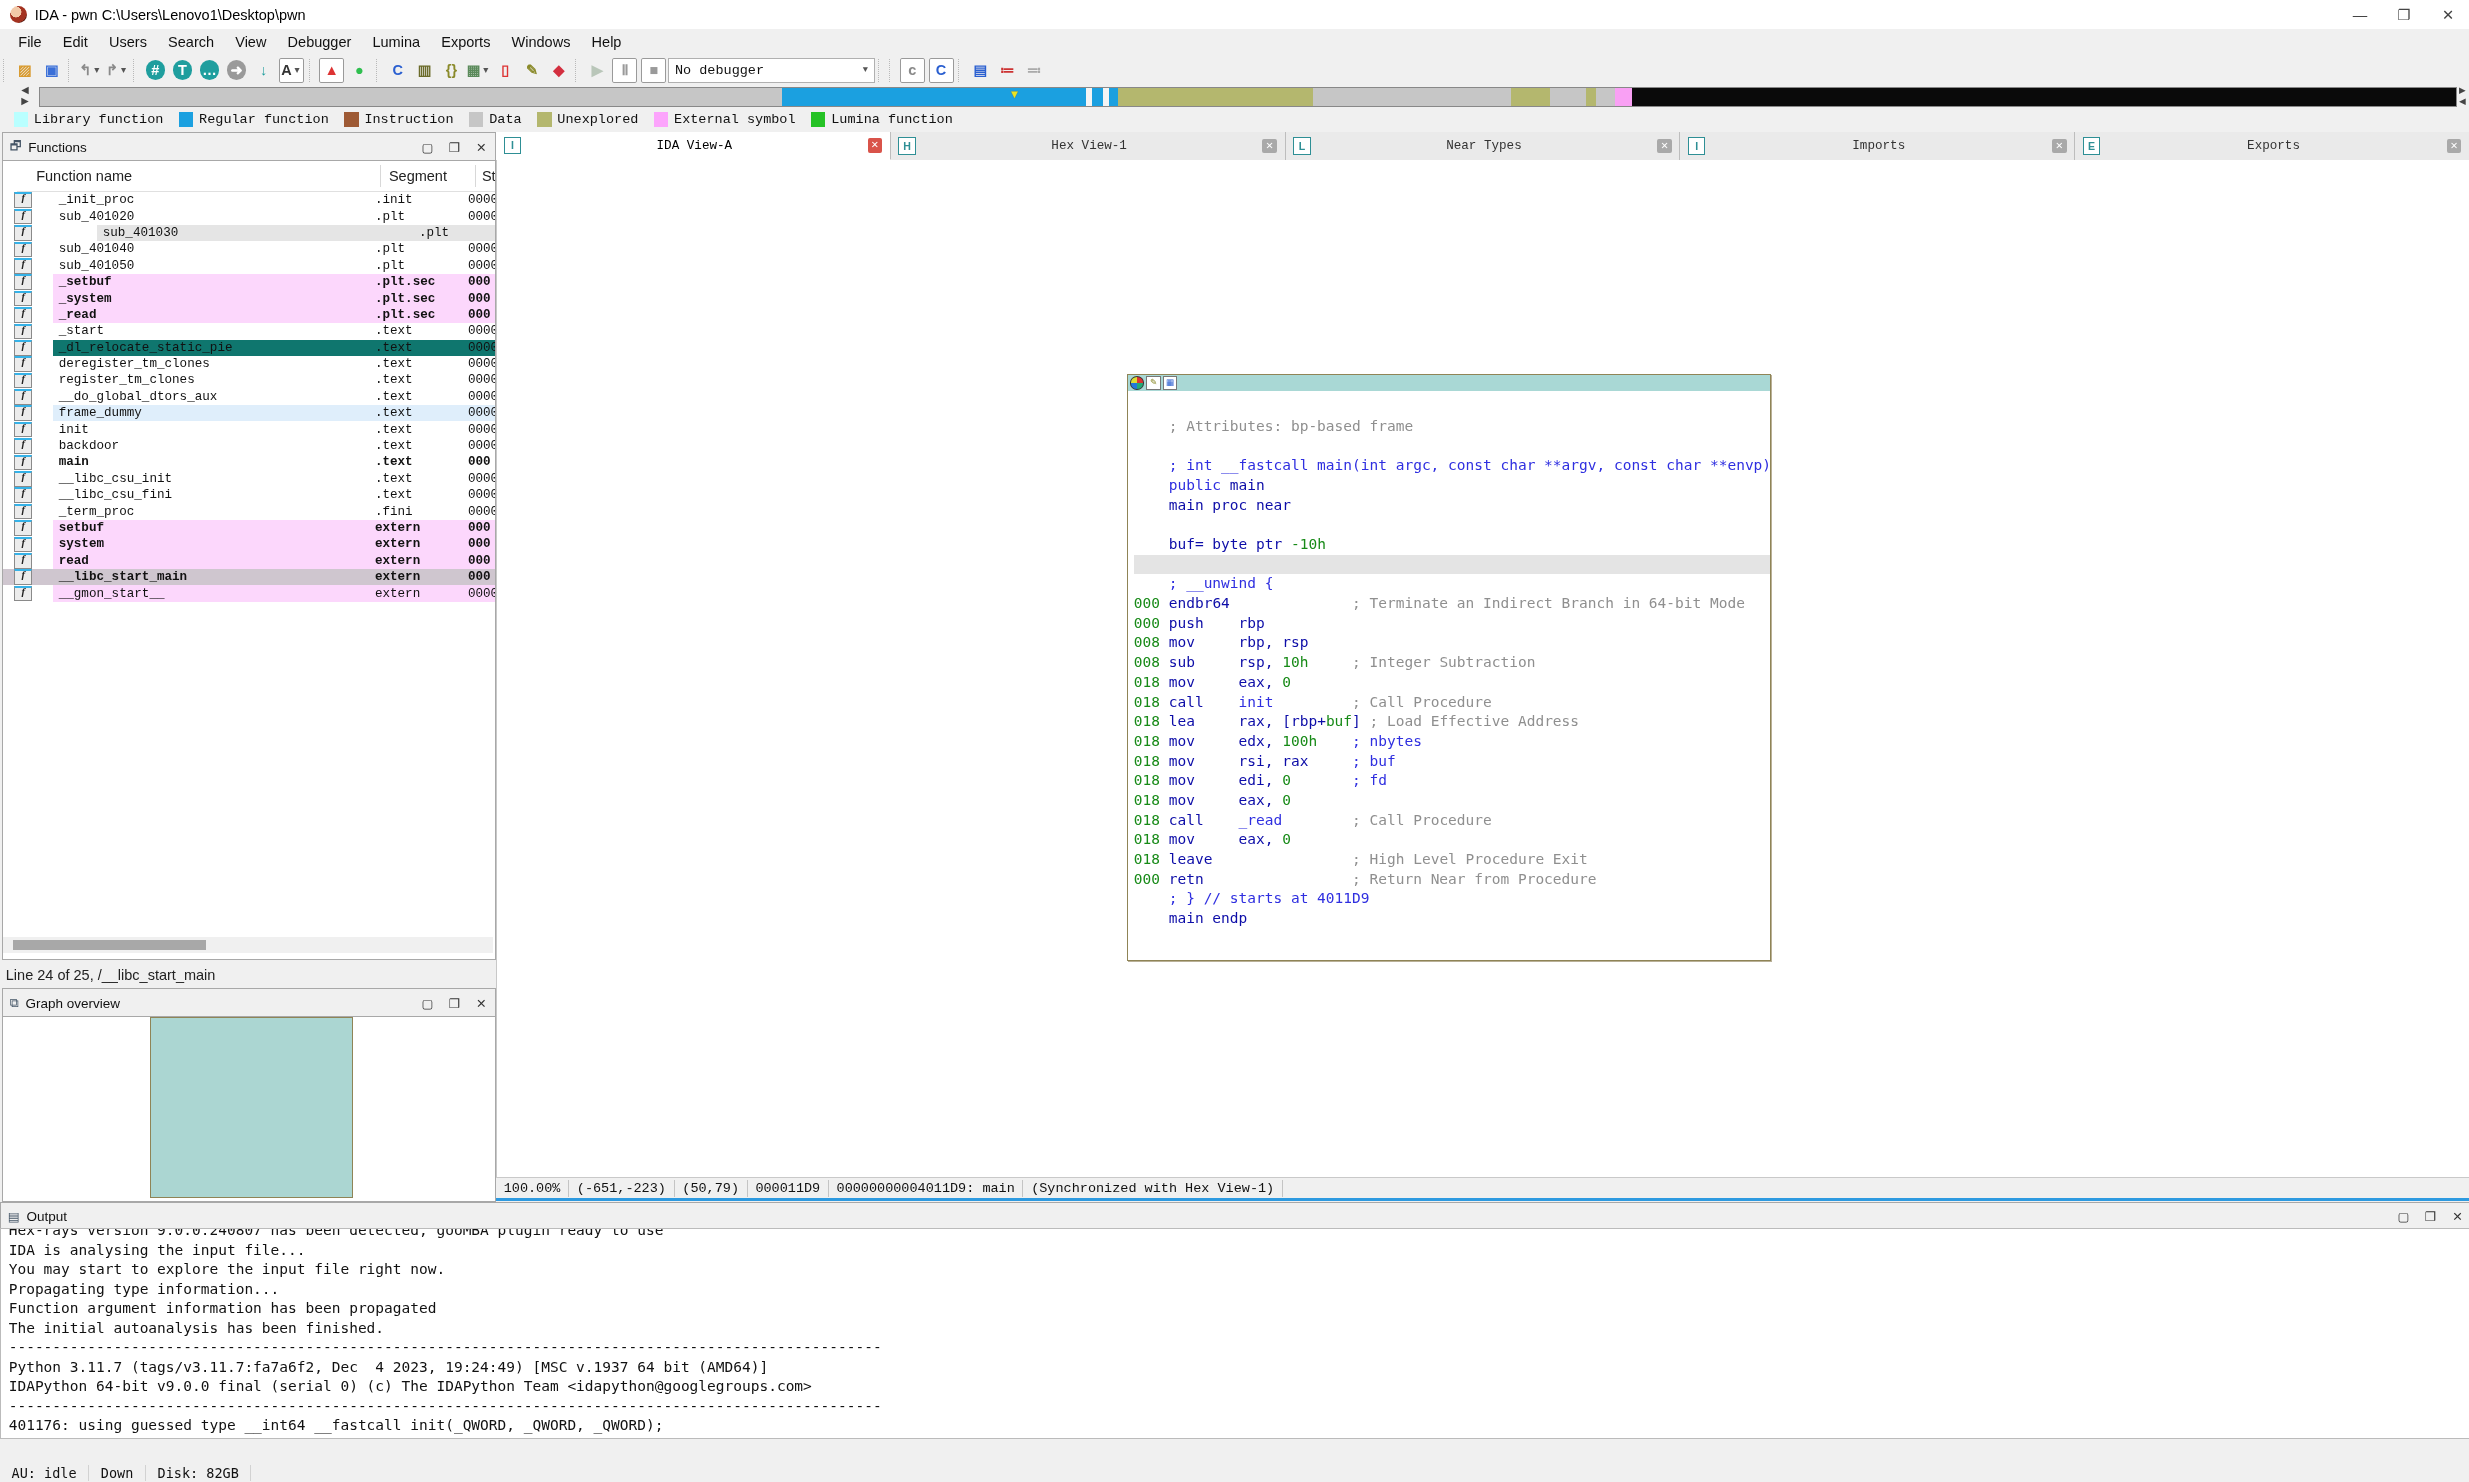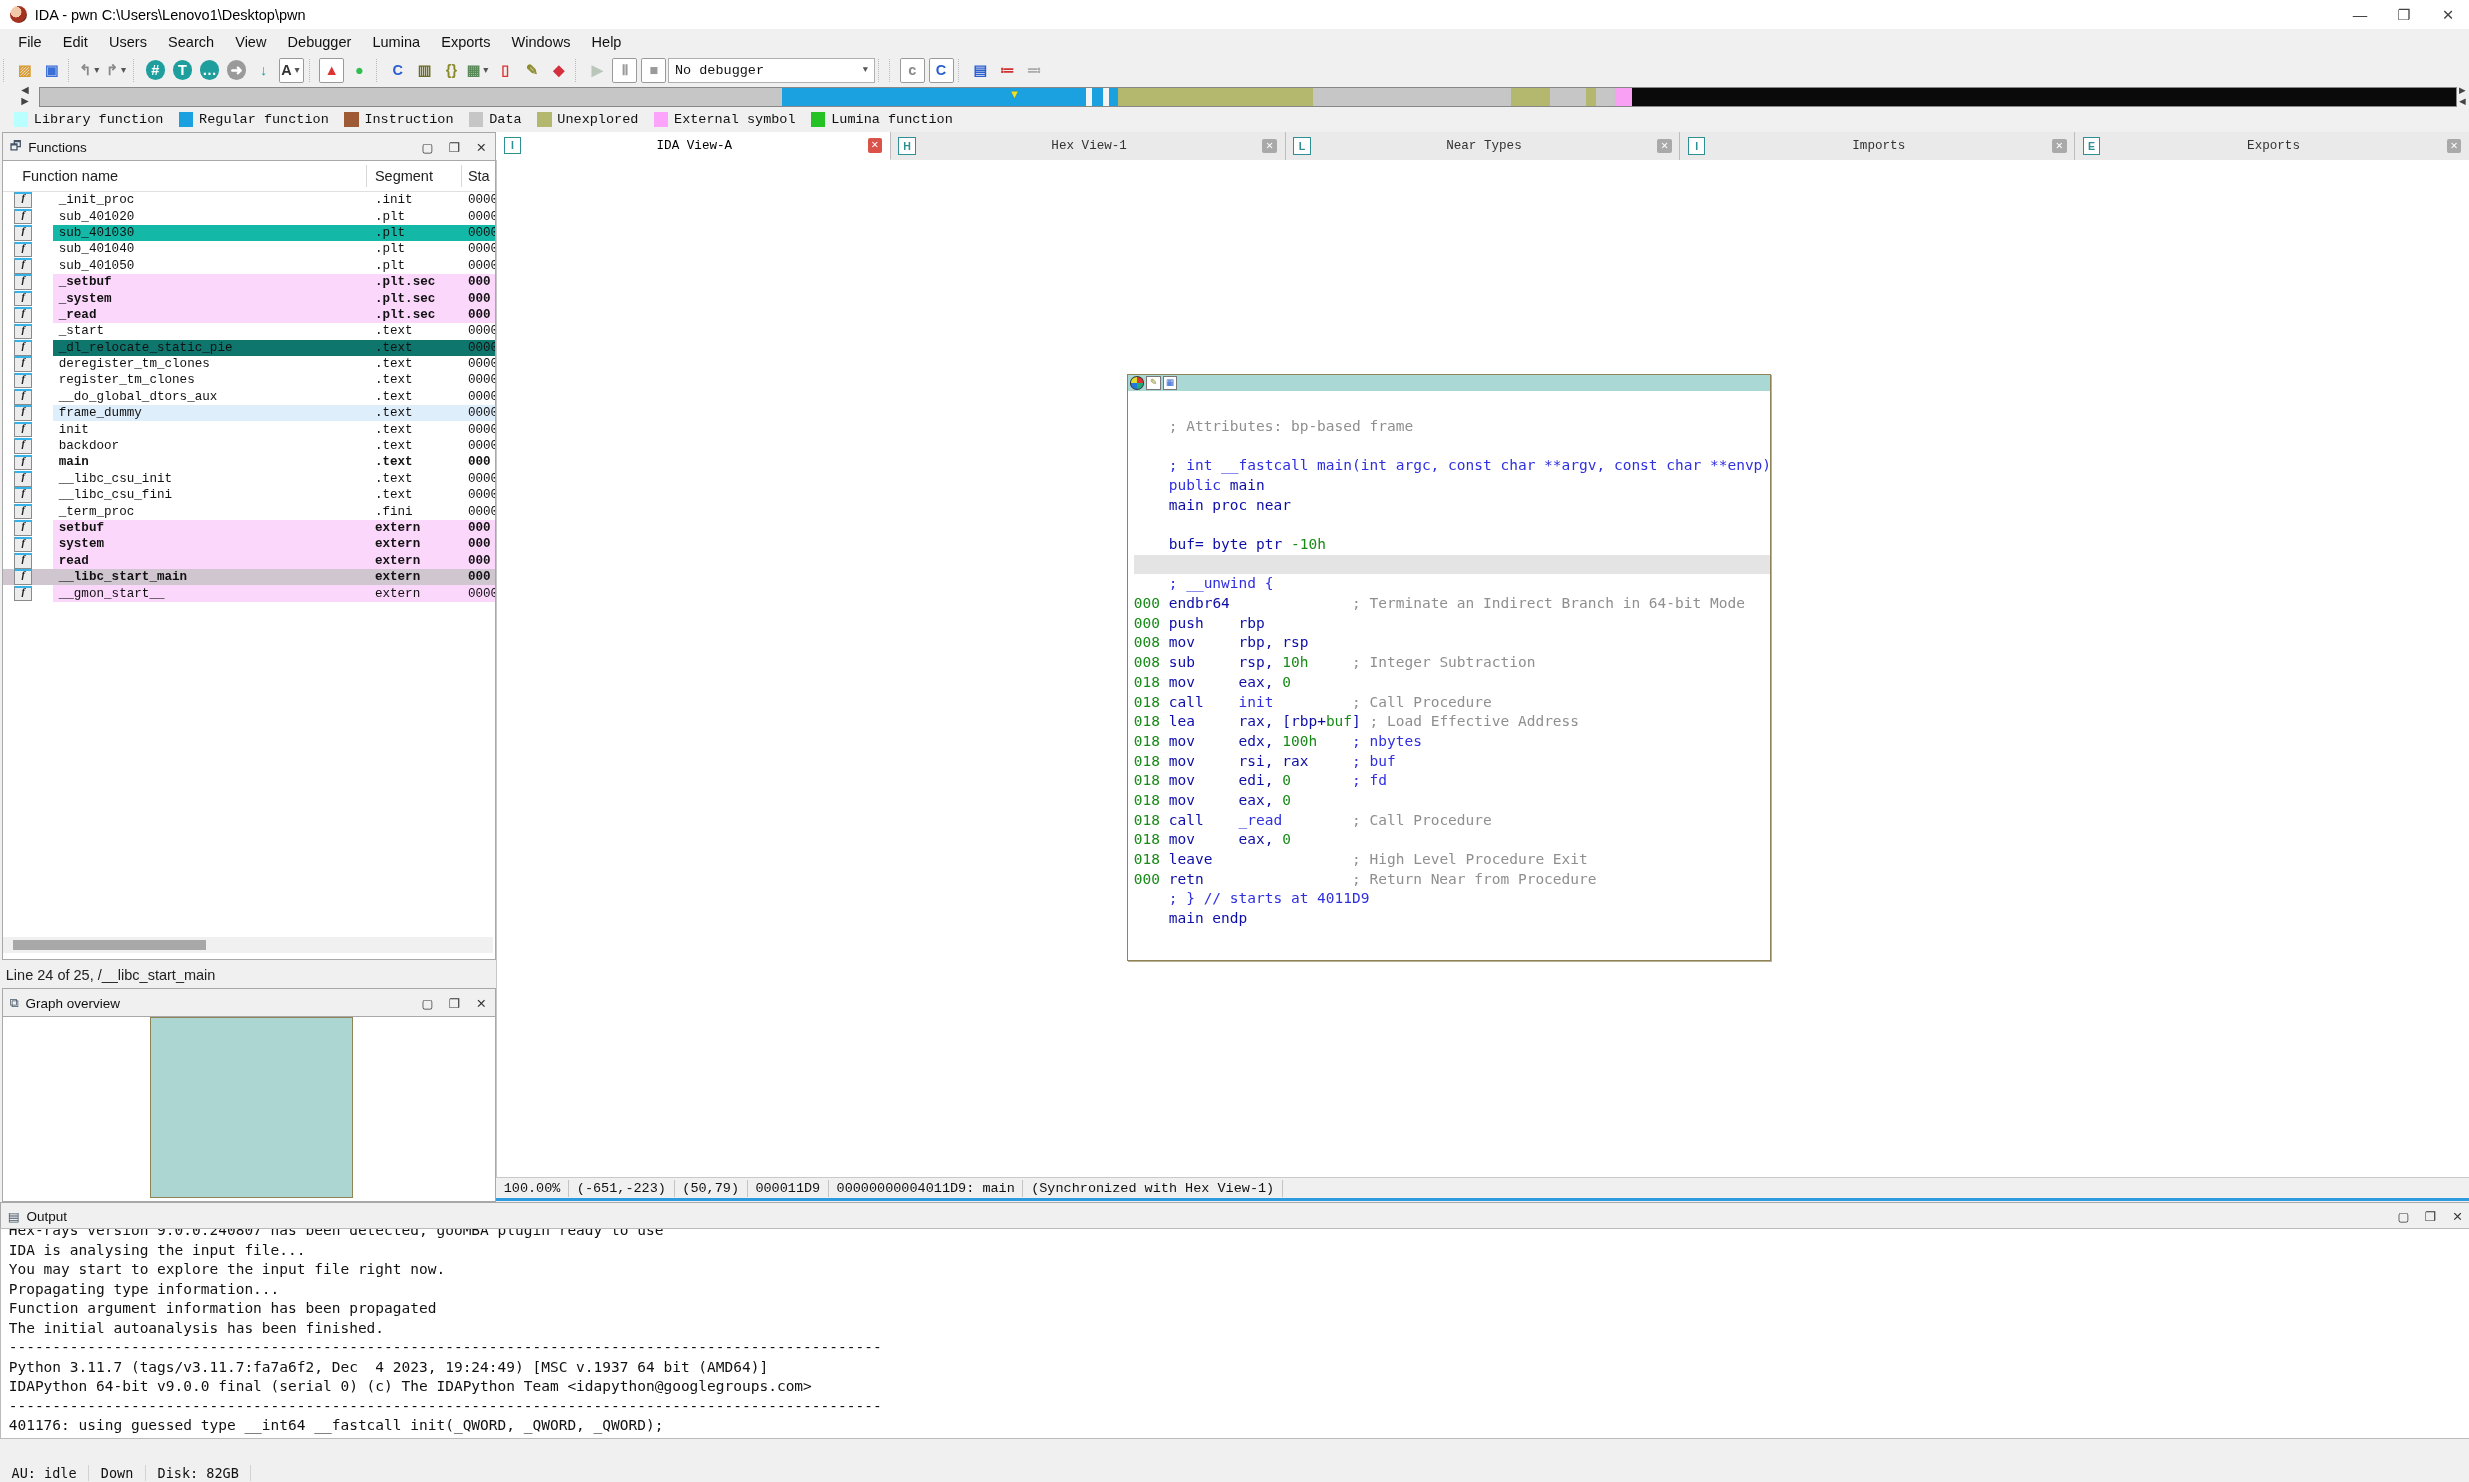--- a/index.html
+++ b/index.html
@@ -37,21 +37,21 @@
   .lg-item{display:flex;align-items:center;margin-right:15.4px;}
   .lg-sq{width:14.5px;height:14.5px;margin-right:5.8px;}
   
   .panel-title{background:#f0f0f0;border:1px solid #a8a8a8;display:flex;align-items:center;font-size:13.5px;}
   .pt-icon{margin:0 6.8px;font-size:12.6px;color:#456;}
   .pt-btns{margin-left:auto;display:flex;align-items:center;}
   .pt-btn{width:27px;text-align:center;font-size:12.6px;color:#333;}
   
   #fn-title{left:1.9px;top:132px;width:492px;height:28px;}
   #fn-body{left:1.9px;top:160px;width:492px;height:798px;background:#fff;border:1px solid #a8a8a8;overflow:hidden;}
-  #fn-header{height:30px;border-bottom:1px solid #e0e0e0;display:flex;align-items:center;font-size:14.5px;color:#222;position:relative;background:#fff;}
+  #fn-header{height:30px;border-bottom:1px solid #e0e0e0;display:flex;align-items:center;font-size:14.5px;color:#222;position:relative;background:#fff;margin-left:14px;}
   .fn-h-seg{position:absolute;left:372px;}  .fn-h-sta{position:absolute;left:465px;}
   .fn-h-div{position:absolute;top:3.9px;bottom:3.9px;width:1px;background:#d8d8d8;}
   .fn-row{height:16.4px;display:flex;align-items:center;font-family:"Liberation Mono",monospace;font-size:12.6px;position:relative;}
   .fn-gutter{width:50px;height:100%;display:flex;align-items:center;background:#fff;flex:none;}
   .fn-bg{flex:1;height:100%;display:flex;align-items:center;position:relative;}
   .f-icon{width:15.4px;height:12.6px;margin-left:11.6px;background:#ececec;border:1px solid #8a8a8a;border-top:2.9px solid #35b2e8;
           font-family:"Liberation Serif",serif;font-style:italic;font-weight:bold;font-size:10.6px;line-height:8.7px;text-align:center;color:#222;}
   .fn-name{margin-left:5.8px;white-space:pre;}
   .fn-seg{position:absolute;left:322px;white-space:pre;}
   .fn-sta{position:absolute;left:415px;white-space:pre;}
@@ -316,21 +316,21 @@
           <div class="fn-bg" style="background: rgb(255, 255, 255);">
             <span class="fn-name">sub_401020</span>
             <span class="fn-seg">.plt</span>
             <span class="fn-sta">0000</span>
           </div>
         </div>
         <div class="fn-row">
           <div class="fn-gutter">
             <div class="f-icon">f</div>
           </div>
-          <div class="fn-bg" style="background: #14b8a6;">
+          <div class="fn-bg" style="background: #e5e5e5; margin-left: 44px;">
             <span class="fn-name">sub_401030</span>
             <span class="fn-seg">.plt</span>
             <span class="fn-sta">0000</span>
           </div>
         </div>
         <div class="fn-row">
           <div class="fn-gutter">
             <div class="f-icon">f</div>
           </div>
           <div class="fn-bg" style="background: rgb(255, 255, 255);">

